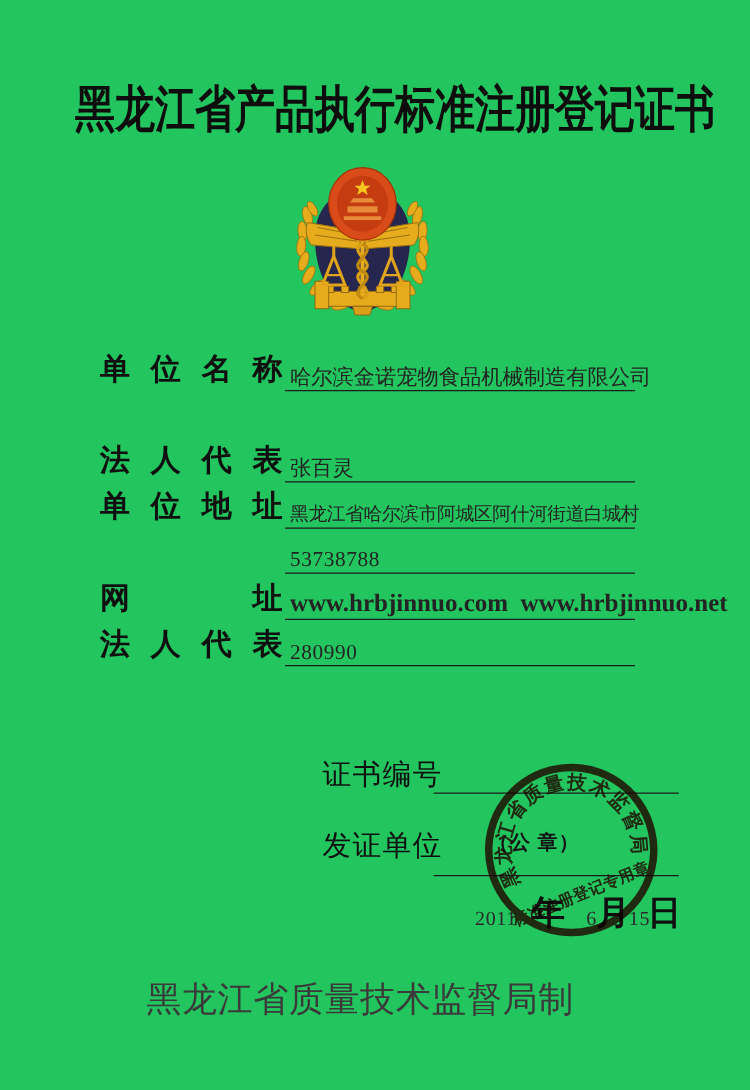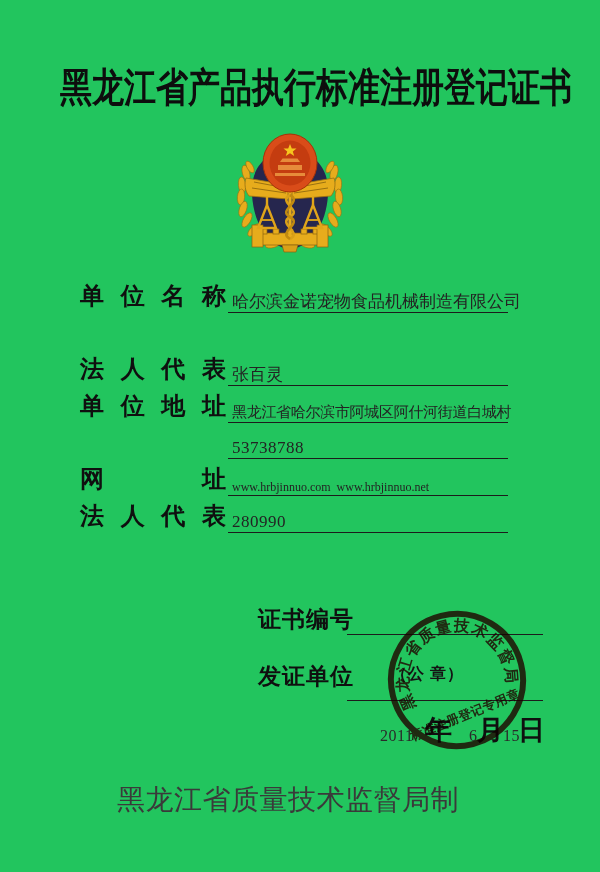--- a/index.html
+++ b/index.html
@@ -28,25 +28,25 @@
     position:absolute; left:148px; right:0; top:0; bottom:0;
     border-bottom:1.6px solid #1c1c1c;
   }
   .fvalue{
     position:absolute; left:4px; bottom:2px; color:#232323;
     white-space:pre; line-height:1;
   }
   .v-cn{ font-size:17px; }
   .v-sm{ font-size:15px; letter-spacing:-0.3px; }
   .v-num{ font-size:17px; letter-spacing:0.5px; }
-  .v-web{ font-size:12px; }
+  .v-web{ font-size:20px;font-weight:bold; }
 
   
   .biglabel{
-    position:absolute; left:258px; font-size:23px; font-weight:bold;
+    position:absolute; left:258px; font-size:23px; font-weight:normal;
     letter-spacing:1px; color:#0f0f0f; line-height:1.2; white-space:nowrap;
   }
   .certline{
     position:absolute; left:347px; width:196px; height:0;
     border-bottom:1.6px solid #1c1c1c;
   }
   .stamp-note{
     position:absolute; left:391px; top:664px; font-size:16px; font-weight:bold;
     letter-spacing:1px; color:#141414; white-space:pre;
   }

